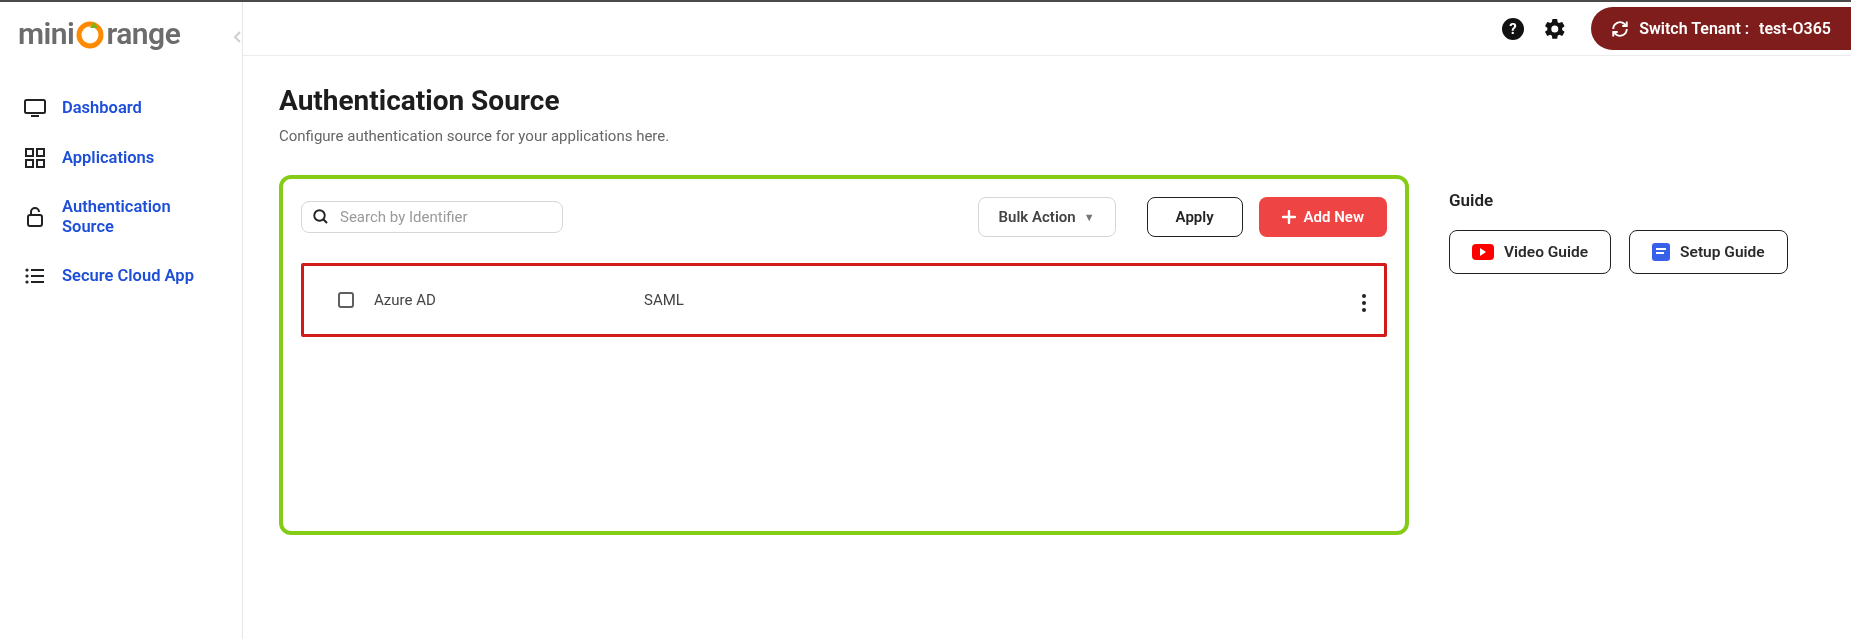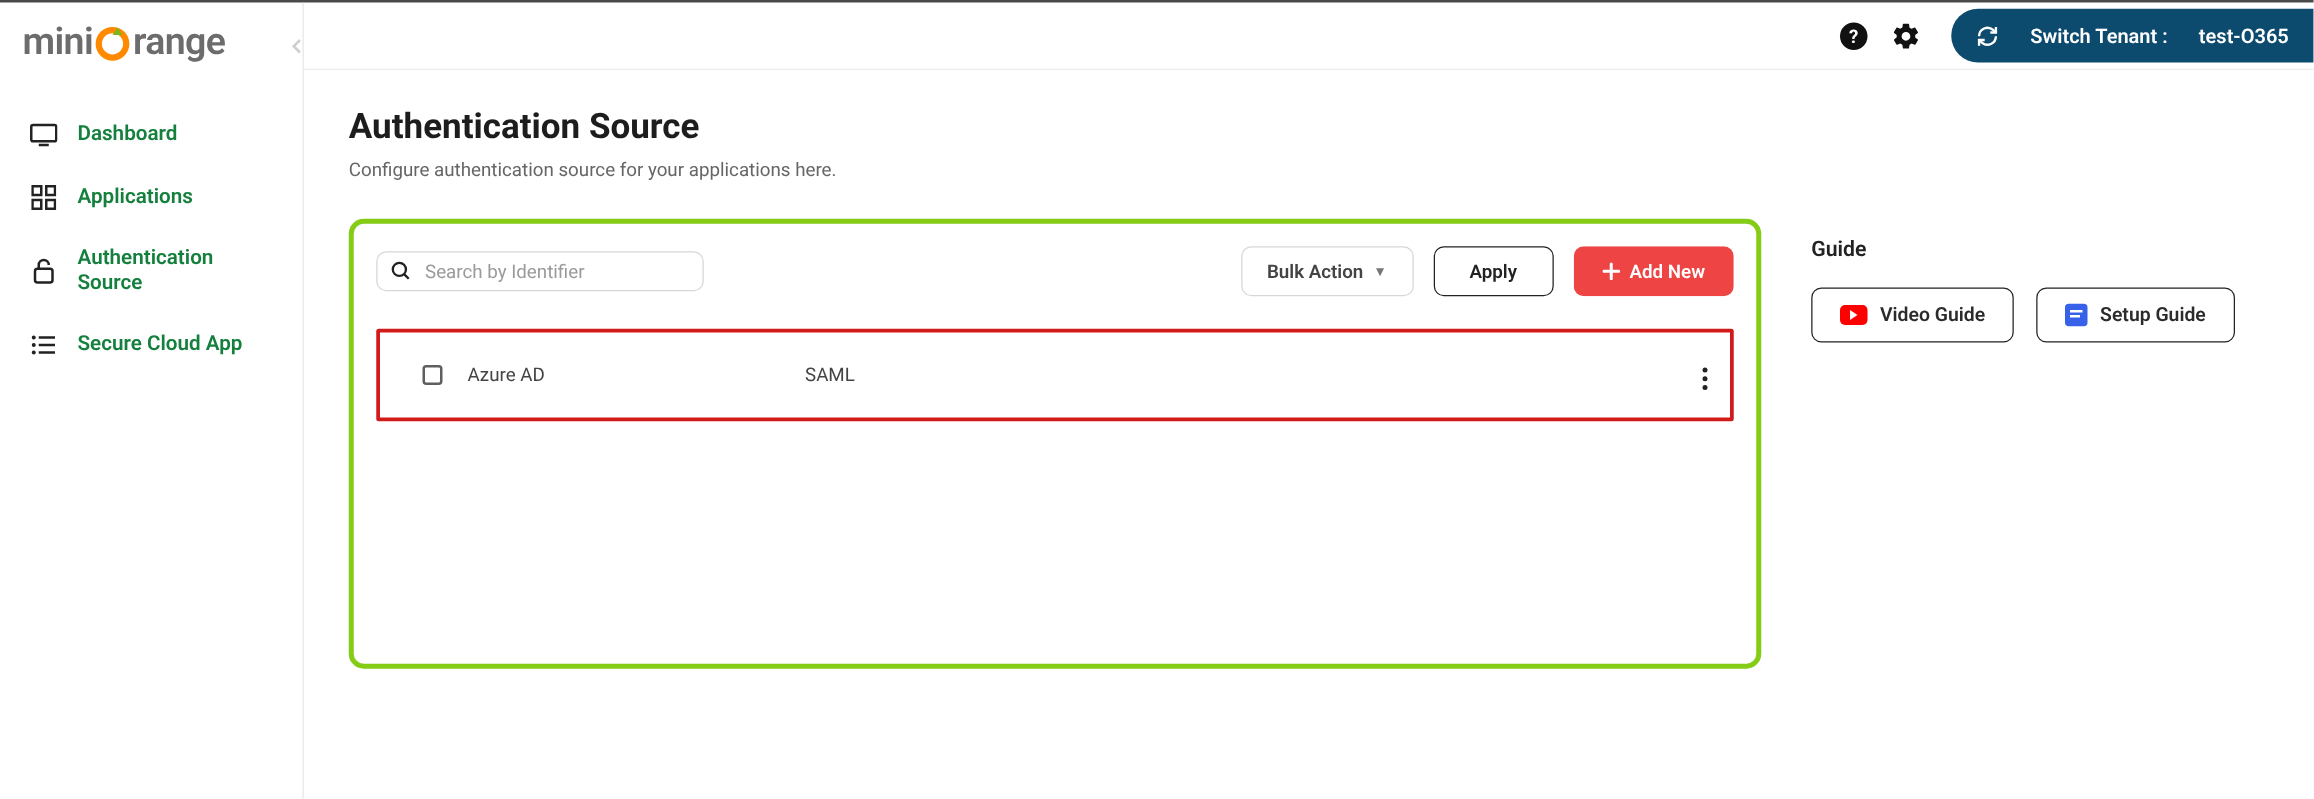--- a/index.html
+++ b/index.html
@@ -71,21 +71,21 @@
   flex-direction: column;
   padding: 8px 6px;
 }
 
 .nav-item {
   display: flex;
   align-items: center;
   padding: 14px 18px;
   font-size: 16.5px;
   font-weight: 600;
-  color: #15803d;
+  color: #1d4ed8;
   cursor: pointer;
   gap: 16px;
   border-radius: 6px;
 }
 
 .nav-item .icon {
   width: 22px;
   height: 22px;
   display: inline-flex;
   align-items: center;
@@ -118,29 +118,29 @@
   width: 28px;
   height: 28px;
   display: inline-flex;
   align-items: center;
   justify-content: center;
   cursor: pointer;
   color: #111;
 }
 
 .switch-tenant {
-  background: #0c4a6e;
+  background: #7f1d1d;
   color: #fff;
   font-size: 16px;
   font-weight: 600;
   padding: 12px 20px;
   border-radius: 30px 0 0 30px;
   display: inline-flex;
   align-items: center;
-  gap: 25px;
+  gap: 10px;
   cursor: pointer;
   margin-left: 8px;
 }
 
 .content {
   padding: 28px 36px;
   display: flex;
   gap: 40px;
 }
 
@@ -223,20 +223,21 @@
 .btn-bulk .caret {
   font-size: 11px;
   color: #777;
 }
 
 .btn-apply {
   border: 1.5px solid #222;
   background: #fff;
   color: #222;
   padding: 10px 28px;
+  margin-left: 15px;
 }
 
 .btn-primary {
   background: #ef4444;
   color: #fff;
   padding: 10px 22px;
 }
 
 
 .table-header, .table-row {

